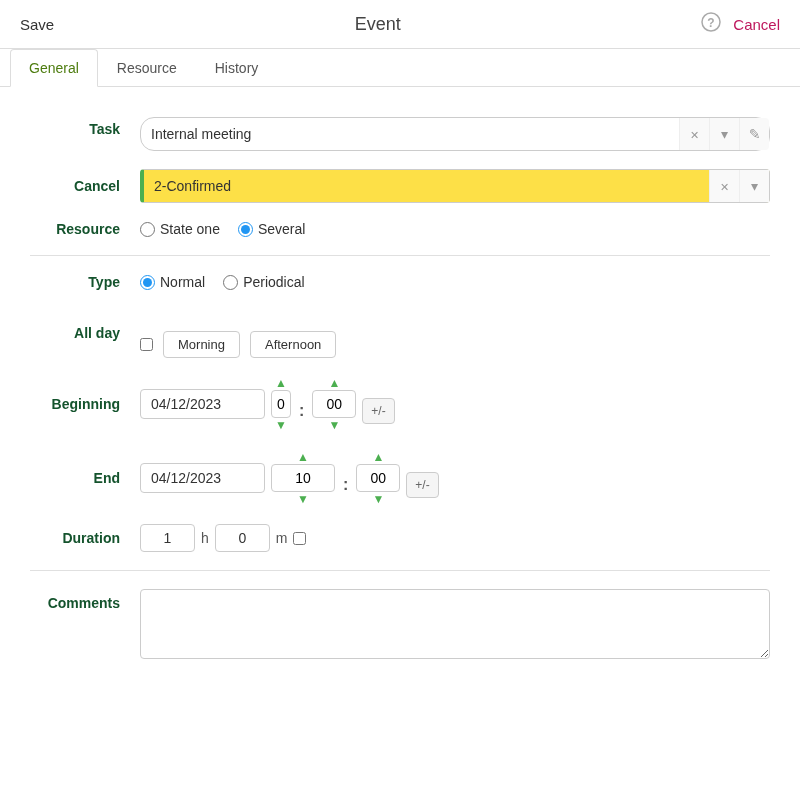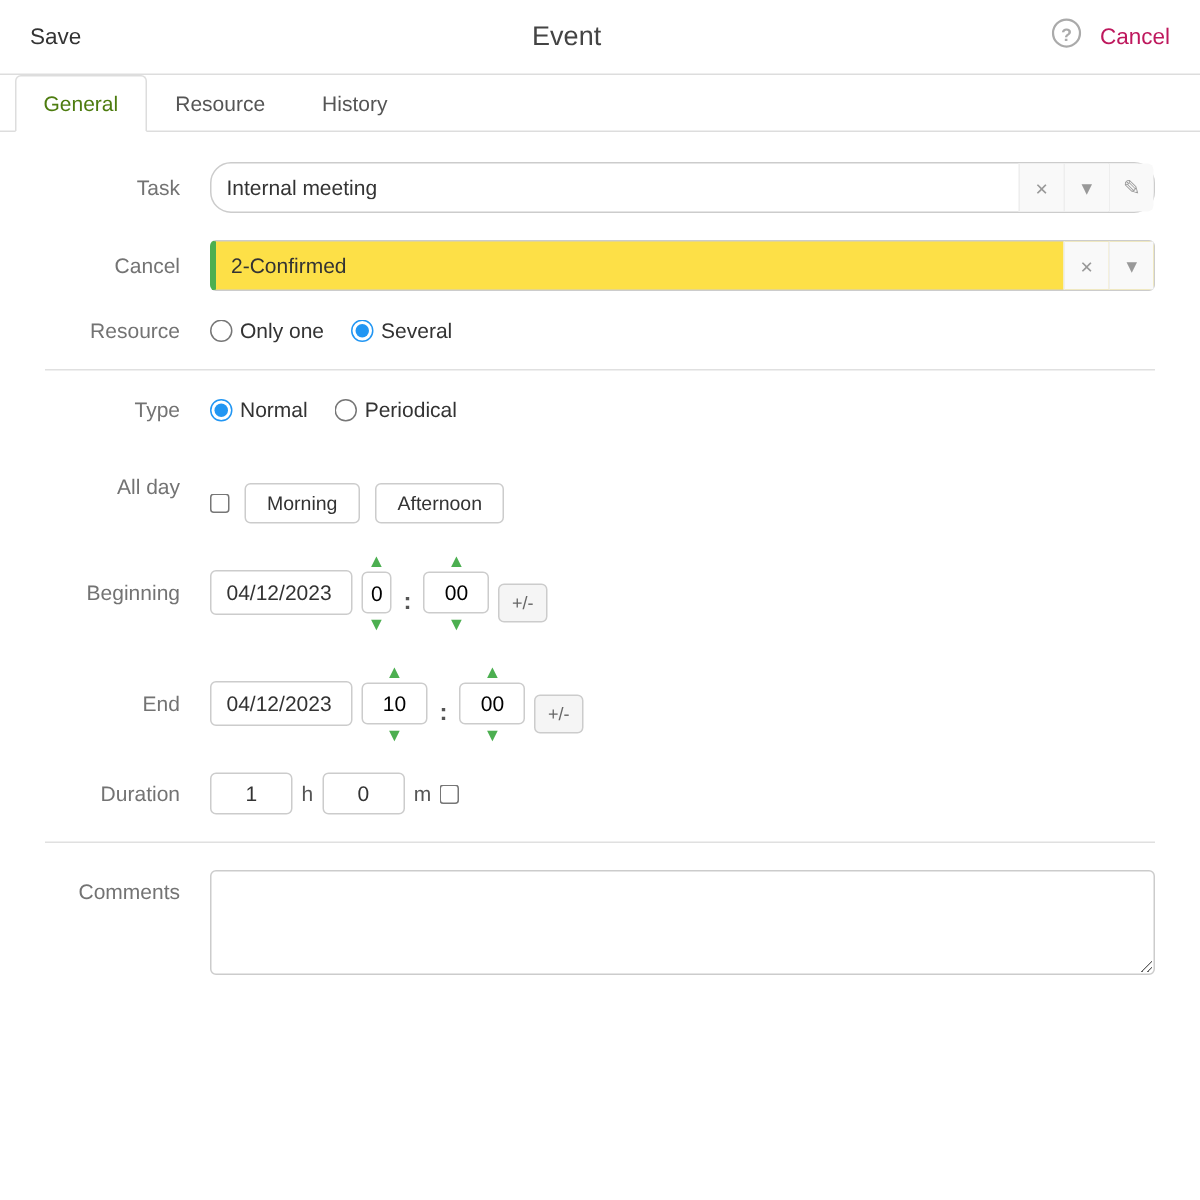--- a/index.html
+++ b/index.html
@@ -16,25 +16,25 @@
     
     .tabs { display: flex; border-bottom: 1px solid #ddd; padding: 0 10px; background: #fff; }
     .tab { padding: 10px 18px; cursor: pointer; font-size: 14px; color: #555; border: 1px solid transparent; margin-bottom: -1px; }
     .tab.active { border: 1px solid #ddd; border-bottom: 1px solid #fff; background: #fff; color: #4d7c0f; border-radius: 4px 4px 0 0; }
 
     
     .content { padding: 20px 30px; overflow-y: auto; height: calc(800px - 100px); }
 
     
     .form-row { display: flex; align-items: center; margin-bottom: 18px; }
-    .form-label { width: 110px; text-align: right; padding-right: 20px; color: #737373; font-size: 14px; flex-shrink: 0; }
+    .form-label { width: 110px; text-align: right; padding-right: 20px; color: #14532d; font-size: 14px; flex-shrink: 0; font-weight: bold; }
     .form-field { flex: 1; }
 
     
-    .input-group { display: flex; align-items: center; border: 1px solid #ccc; border-radius: 14px; background: #fff; }
+    .input-group { display: flex; align-items: center; border: 1px solid #ccc; border-radius: 14px; background: #fff; margin-top: 10px; }
     .input-group input { flex: 1; border: none; outline: none; padding: 6px 10px; font-size: 14px; color: #333; background: transparent; }
     .input-group .btn-icon { width: 30px; height: 32px; display: flex; align-items: center; justify-content: center; cursor: pointer; color: #999; border-left: 1px solid #eee; background: #f9f9f9; font-size: 13px; }
     .btn-edit { border-radius: 0 4px 4px 0; }
 
     
     .state-group { display: flex; align-items: center; border: 1px solid #ccc; border-radius: 4px; background: #fde047; border-left: 4px solid #4caf50; }
     .state-group input { flex: 1; border: none; outline: none; padding: 6px 10px; font-size: 14px; color: #333; background: transparent; }
     .state-group .btn-icon { width: 30px; height: 32px; display: flex; align-items: center; justify-content: center; cursor: pointer; color: #999; border-left: 1px solid #eee; background: #f9f9f9; font-size: 13px; }
 
     
@@ -44,21 +44,21 @@
     .radio-group { display: flex; align-items: center; gap: 18px; }
     .radio-label { display: flex; align-items: center; gap: 5px; cursor: pointer; font-size: 14px; color: #333; }
     .radio-label input[type="radio"] { accent-color: #2196f3; width: 15px; height: 15px; }
 
     
     .allday-row { display: flex; align-items: center; gap: 10px; margin-top: 23px; }
     .btn-period { padding: 5px 14px; border: 1px solid #ccc; border-radius: 4px; background: #fff; cursor: pointer; font-size: 13px; color: #333; }
 
     
     .time-section { display: flex; align-items: center; gap: 6px; }
-    .date-input { border: 1px solid #ccc; border-radius: 4px; padding: 6px 10px; font-size: 14px; width: 95px; outline: none; color: #333; }
+    .date-input { border: 1px solid #ccc; border-radius: 4px; padding: 6px 10px; font-size: 14px; width: 125px; outline: none; color: #333; }
     .spinner-btn { background: none; border: none; cursor: pointer; color: #4caf50; font-size: 12px; line-height: 1; padding: 1px 4px; }
     .time-colon { font-size: 16px; font-weight: bold; color: #555; margin: 0 2px; align-self: center; margin-top: 14px; }
     .btn-plusminus { padding: 5px 8px; border: 1px solid #ccc; border-radius: 4px; background: #f5f5f5; cursor: pointer; font-size: 12px; color: #666; align-self: center; margin-top: 14px; }
 
     
     .duration-row { display: flex; align-items: center; gap: 6px; }
     .duration-input { border: 1px solid #ccc; border-radius: 4px; padding: 5px 8px; font-size: 14px; width: 55px; text-align: center; outline: none; color: #333; }
     .duration-unit { font-size: 14px; color: #555; }
 
     
@@ -127,21 +127,21 @@
     </div>
   </div>
 
 
   <div class="form-row">
     <div class="form-label">Resource</div>
     <div class="form-field">
       <div class="radio-group">
         <label class="radio-label">
           <input type="radio" name="resource" value="only_one" style="accent-color: rgb(33, 150, 243);">
-          <span>Only one</span>
+          <span>State one</span>
         </label>
         <label class="radio-label">
           <input type="radio" name="resource" value="several" checked="" style="accent-color: rgb(33, 150, 243);">
           <span>Several</span>
         </label>
       </div>
     </div>
   </div>
 
   <hr class="divider">
@@ -197,21 +197,21 @@
   </div>
 
   <div class="form-row">
     <div class="form-label">End</div>
     <div class="form-field">
       <div class="time-section">
         <input type="text" class="date-input" value="04/12/2023" style="">
 
         <div class="time-controls">
           <button class="spinner-btn">▲</button>
-          <input type="text" value="10" style="border: 1px solid rgb(204, 204, 204); border-radius: 4px; padding: 5px; font-size: 14px; width: 44px; text-align: center; outline: none;">
+          <input type="text" value="10" style="border: 1px solid rgb(204, 204, 204); border-radius: 4px; padding: 5px; font-size: 14px; width: 64px; text-align: center; outline: none;">
           <button class="spinner-btn">▼</button>
         </div>
         <span class="time-colon">:</span>
 
         <div class="time-controls">
           <button class="spinner-btn" style="color:#4caf50;">▲</button>
           <input type="text" value="00" style="border: 1px solid rgb(204, 204, 204); border-radius: 4px; padding: 5px; font-size: 14px; width: 44px; text-align: center; outline: none;">
           <button class="spinner-btn" style="color:#4caf50;">▼</button>
         </div>
         <button class="btn-plusminus">+/-</button>

